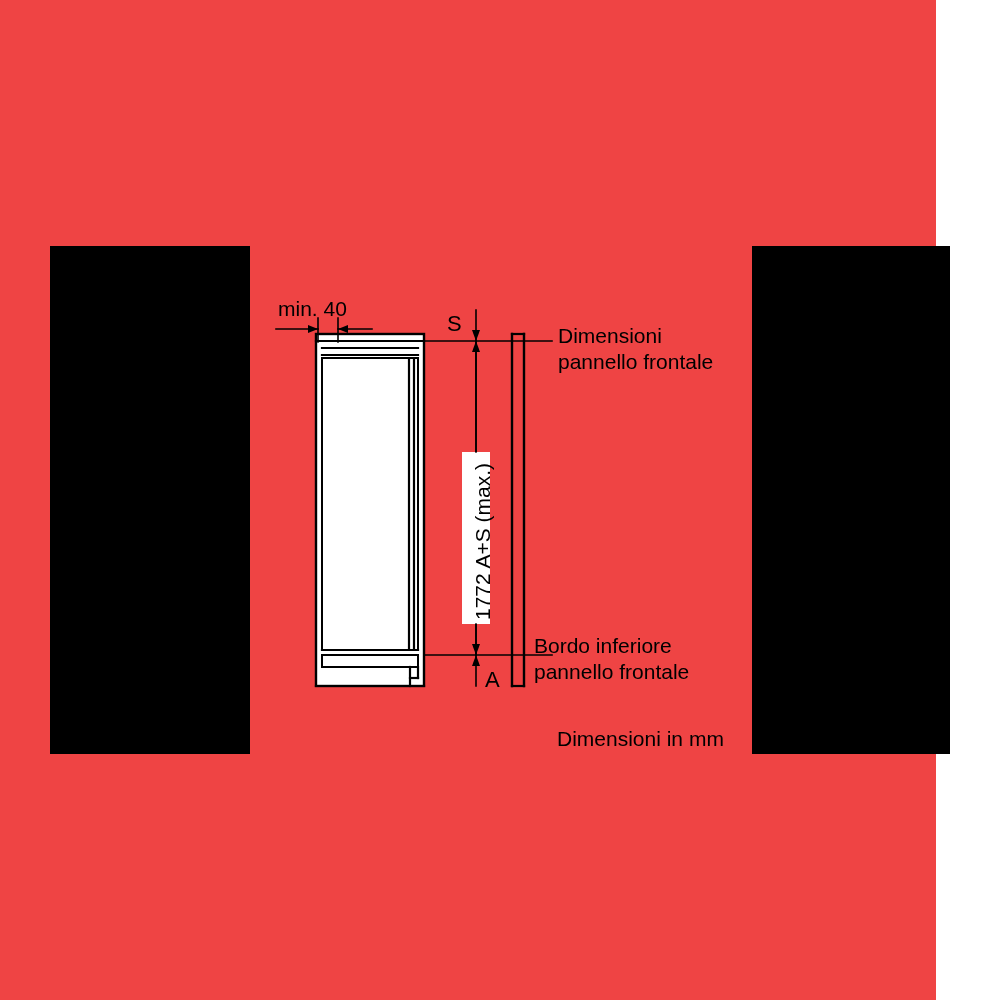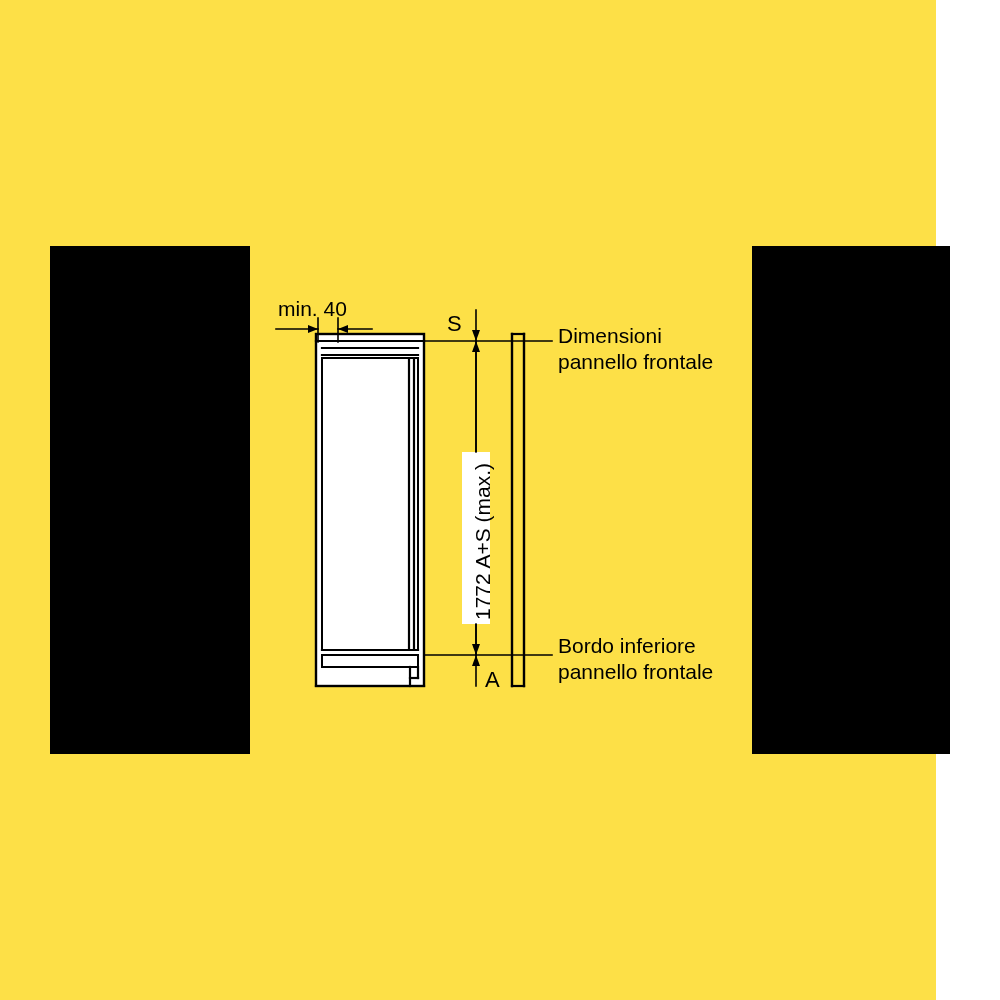--- a/index.html
+++ b/index.html
@@ -11,21 +11,21 @@
     width: 1000px;
     height: 1000px;
     font-family: "Liberation Sans", sans-serif;
     color: #000000;
     overflow: hidden;
   }
   #stage {
     position: relative;
     width: 936px;
     height: 1000px;
-    background: #fde047;
+    background: #ef4444;
   }
   .black-panel {
     position: absolute;
     background: #000000;
   }
   #panel-left  { left: 50px;  top: 246px; width: 200px; height: 508px; }
   #panel-right { left: 752px; top: 246px; width: 198px; height: 508px; }
 
   #drawing {
     position: absolute;
@@ -40,21 +40,21 @@
     font-family: "Liberation Sans", sans-serif;
     font-size: 21px;
     line-height: 26px;
     color: #000000;
     white-space: pre;
   }
   #lbl-min40 { left: 278px; top: 296px; }
   #lbl-s     { left: 447px; top: 311px; font-size: 22px; }
   #lbl-a     { left: 485px; top: 667px; font-size: 22px; }
   #lbl-sporgenza { left: 558px; top: 323px; }
-  #lbl-bordo     { left: 558px; top: 633px; }
+  #lbl-bordo     { left: 534px; top: 633px; }
   #lbl-dimensioni{ left: 557px; top: 726px; }
   #lbl-vert {
     left: 0; top: 0;
     transform-origin: left top;
     transform: translate(470px, 620px) rotate(-90deg);
     font-size: 21px;
   }
 </style>
 </head>
 <body>
@@ -119,14 +119,15 @@
 
   <div class="lbl" id="lbl-min40">min. 40</div>
   <div class="lbl" id="lbl-s">S</div>
   <div class="lbl" id="lbl-a">A</div>
   <div class="lbl" id="lbl-vert">1772 A+S (max.)</div>
 
   <div class="lbl" id="lbl-sporgenza"><span>Dimensioni</span><br><span>pannello frontale</span></div>
 
   <div class="lbl" id="lbl-bordo"><span>Bordo inferiore</span><br><span>pannello frontale</span></div>
 
+  <div class="lbl" id="lbl-dimensioni">Dimensioni in mm</div>
 
 </div>
 
 </body></html>

